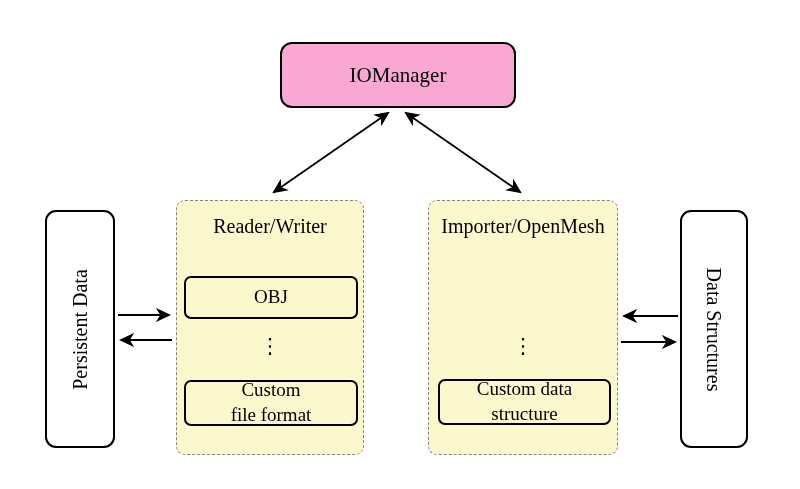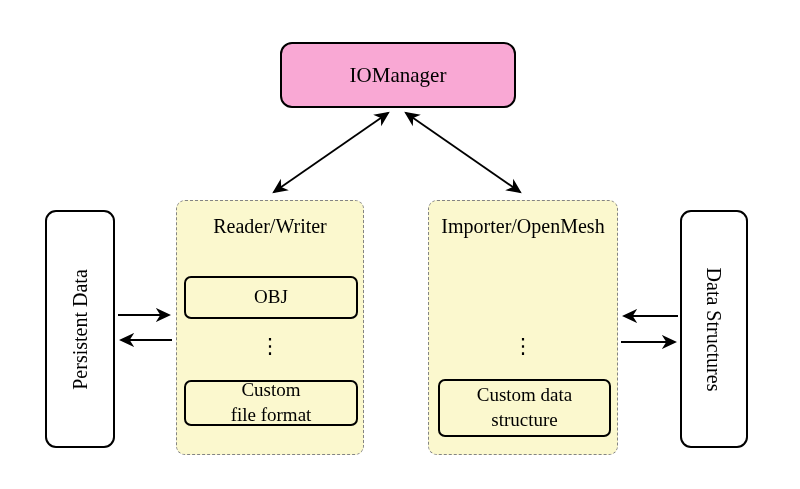--- a/index.html
+++ b/index.html
@@ -88,19 +88,19 @@
     <div class="dots" style="top:135px;">⋮</div>
     <div class="item" style="left:7px; top:179px; width:174px; height:46px;">
       <span>Custom
 file format</span>
     </div>
   </div>
 
   <div class="group" style="left:428px; top:200px; width:190px; height:255px;">
     <div class="group-label">Importer/OpenMesh</div>
     <div class="dots" style="top:135px;">⋮</div>
-    <div class="item" style="left:9px; top:178px; width:173px; height:58px;">
+    <div class="item" style="left:9px; top:178px; width:173px; height:46px;">
       <span>Custom data
 structure</span>
     </div>
   </div>
 
 </div>
 
 </body></html>

